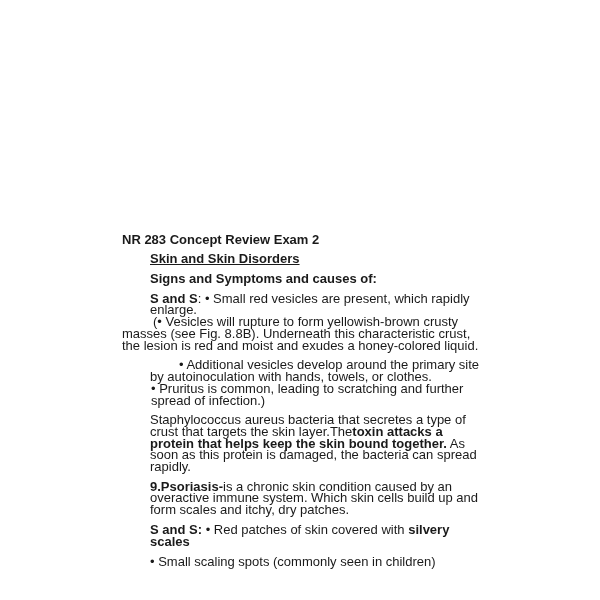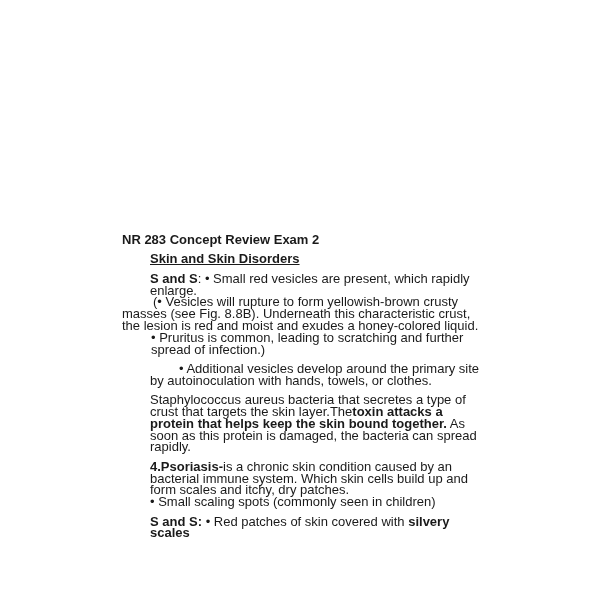--- a/index.html
+++ b/index.html
@@ -7,42 +7,43 @@
     .page {
       position:absolute; left:122px; top:234px; width:358px;
       font-family:"Liberation Sans", sans-serif; font-size:13px; color:#1a1a1a;
       line-height:11.8px;
     }
     p { margin:0; }
     .b { font-weight:bold; }
     .i { }
     .u { text-decoration:underline; }
     .gap { margin-top:7.6px;padding-left:28px; }
-    .ind { padding-left:28px; }
+    .ind { padding-left:28px;margin-top:8px; }
     .ind3 { padding-left:29px; }
   </style>
 </head>
 <body>
 
 <div class="page">
   <p class="b">NR 283 Concept Review Exam 2</p>
 
   <p class="b u gap">Skin and Skin Disorders</p>
 
+  <p class="b gap">Signs and Symptoms and causes of:</p>
 
 
   <p class="ind gap"><span class="b">S and S</span><span>: </span><span>• Small red vesicles are present, which rapidly enlarge.</span></p>
 
   <p class="i" style="text-indent:31px;">(• Vesicles will rupture to form yellowish-brown crusty masses (see Fig. 8.8B). Underneath this characteristic crust, the lesion is red and moist and exudes a honey-colored liquid.</p>
 
+  <p class="i gap" style="text-indent:29px;">• Additional vesicles develop around the primary site by autoinoculation with hands, towels, or clothes.</p>
+
   <p class="i ind3">• Pruritus is common, leading to scratching and further spread of infection.)</p>
-
-  <p class="i gap" style="text-indent:29px;">• Additional vesicles develop around the primary site by autoinoculation with hands, towels, or clothes.</p>
 
 
   <p class="gap"><span class="i">Staphylococcus aureus bacteria that secretes a type of crust that targets the skin layer.The</span><span class="b">toxin attacks a protein that helps keep the skin bound together.</span><span class="i"> As soon as this protein is damaged, the bacteria can spread rapidly.</span></p>
 
-  <p class="gap"><span class="b">4.Psoriasis-</span><span>is a chronic skin condition caused by an bacterial immune system. Which skin cells build up and form scales and itchy, dry patches.</span></p>
+  <p class="gap"><span class="b">9.Psoriasis-</span><span>is a chronic skin condition caused by an overactive immune system. Which skin cells build up and form scales and itchy, dry patches.</span></p>
+
+  <p class="ind gap"><span class="b">S and S:</span><span> • Red patches of skin covered with </span><span class="b">silvery scales</span></p>
 
   <p class="ind">• Small scaling spots (commonly seen in children)</p>
-
-  <p class="ind gap"><span class="b">S and S:</span><span> • Red patches of skin covered with </span><span class="b">silvery scales</span></p>
 </div>
 
 </body></html>

